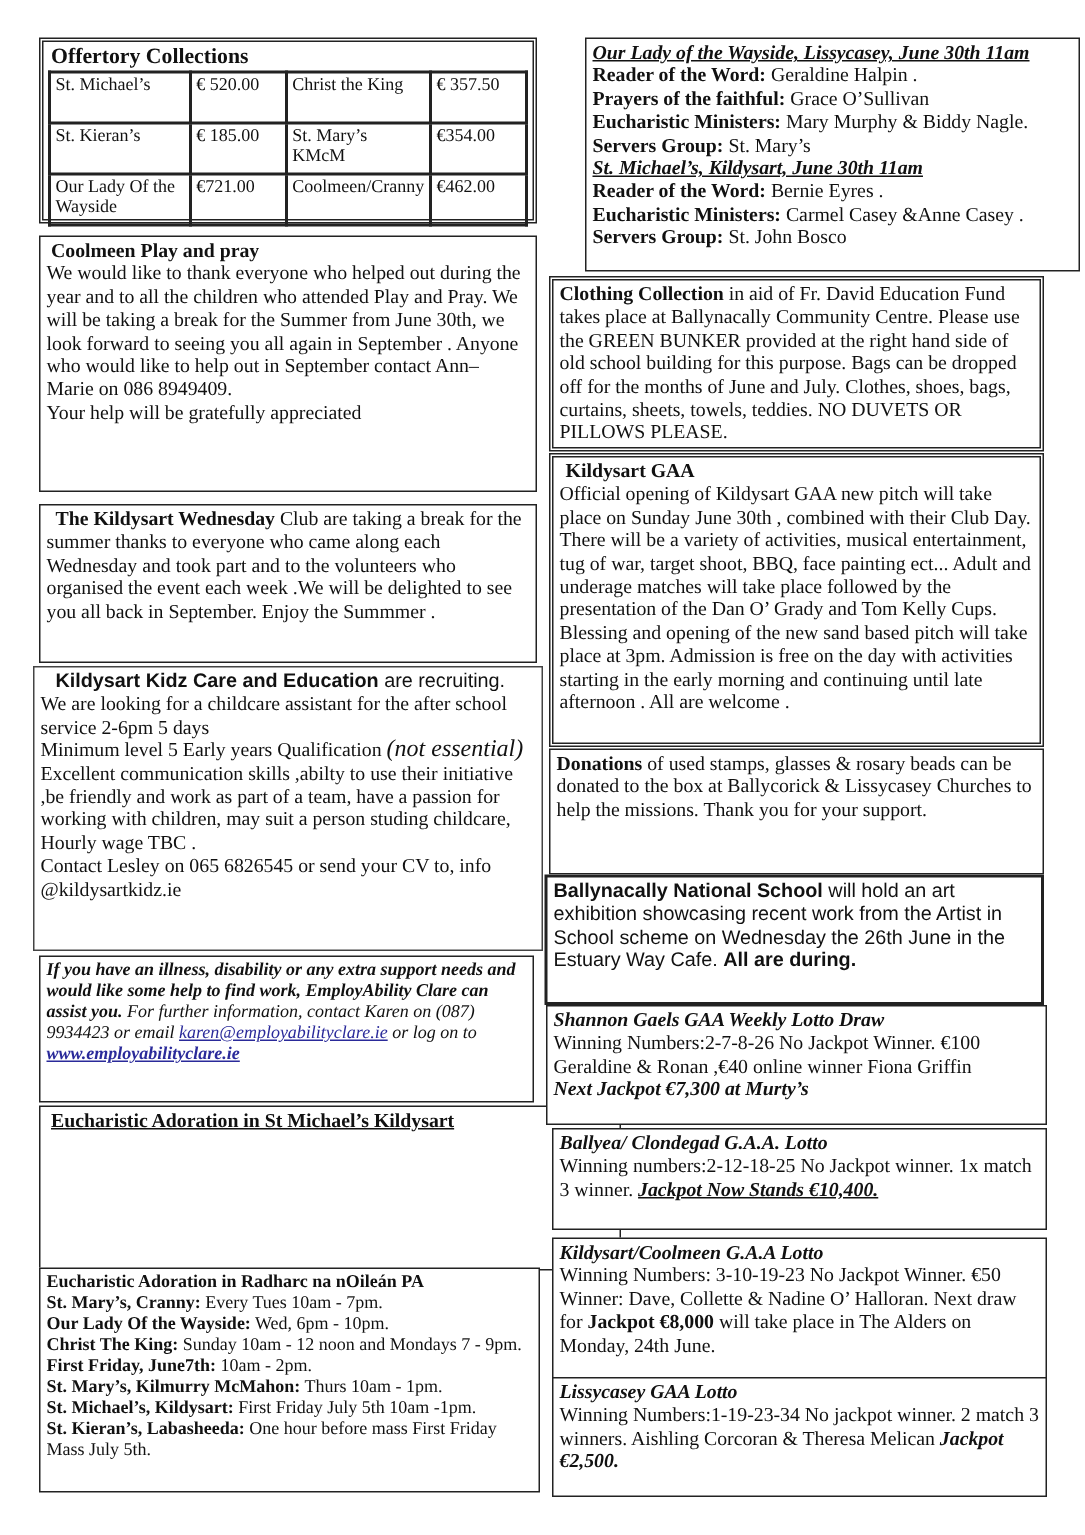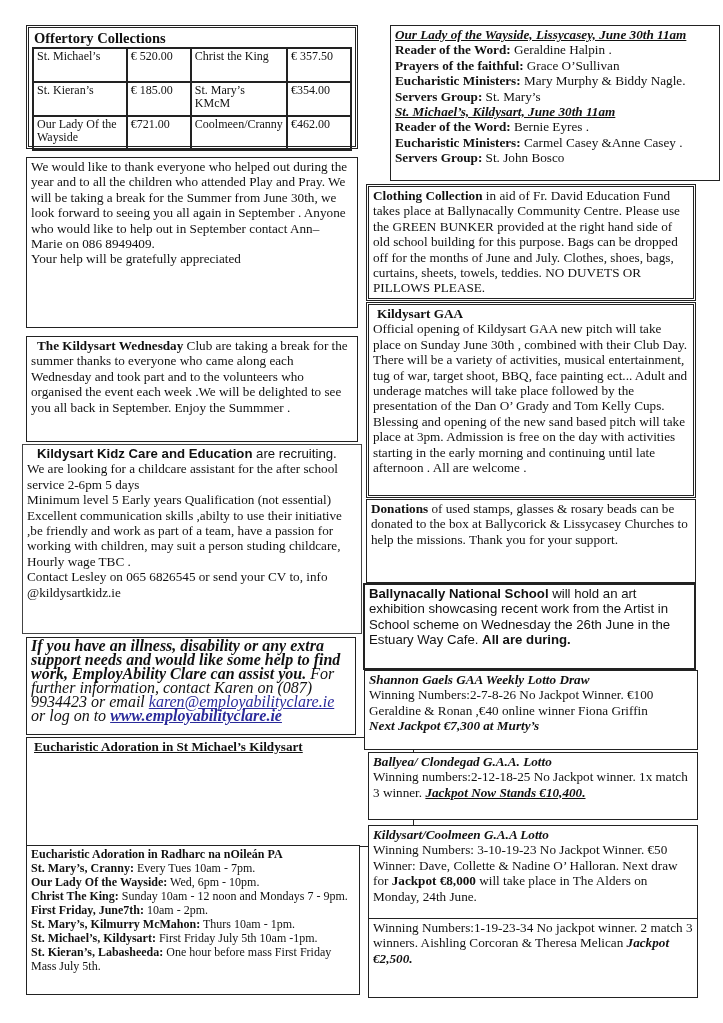--- a/index.html
+++ b/index.html
@@ -6,40 +6,40 @@
   body { width: 723px; height: 1023px; position: relative; overflow: hidden;
          font-family: "Liberation Serif", serif; color: #111; font-size: 13.2px; line-height: 15.4px; }
   .box { position: absolute; background: #fff; box-sizing: border-box; border: 1.5px solid #222; padding: 1px 4px; }
   .dbl { border: 3px double #222; }
   .b { font-weight: bold; }
   .i { font-style: italic; }
   .u { text-decoration: underline; }
   .sans { font-family: "Liberation Sans", sans-serif; }
   .center { text-align: left; }
   .line { display: block; }
-  .small { font-size: 13px; }
+  .small { font-size: 16px; font-style: italic; }
   a.link { color: #2a2a9a; text-decoration: underline; }
 
   
   #offertory { left: 26px; top: 25px; width: 332px; height: 124px; padding: 2px 3px; }
   #offertory h2 { margin: 0 0 1px 2px; font-size: 14.5px; line-height: 16px; font-weight: bold; }
   #offertory table { border-collapse: collapse; width: 100%; }
   #offertory td { border: 2px solid #222; vertical-align: top; padding: 1px 3px; font-size: 12px; line-height: 13px; height: 30px; }
   #offertory td.amt { width: 56px; }
 
   #ministers { left: 366px; top: 25px; width: 330px; height: 156px; margin-left: 24px; }
   #clothing { left: 366px; top: 184px; width: 330px; height: 117px; }
   #gaa { left: 366px; top: 302px; width: 330px; height: 196px; }
   #donations { left: 366px; top: 499px; width: 330px; height: 84px; }
   #school { left: 363px; top: 583px; width: 333px; height: 87px; font-size: 13.2px; line-height: 15.4px; border-width: 2px; }
 
   #coolmeen { left: 26px; top: 157px; width: 332px; height: 171px; }
   #wednesday { left: 26px; top: 336px; width: 332px; height: 106px; }
   #kidz { left: 22px; top: 444px; width: 340px; height: 190px; border-color: #444; }
-  #employ { left: 26px; top: 637px; width: 330px; height: 98px; font-size: 16px; line-height: 14px; }
+  #employ { left: 26px; top: 637px; width: 330px; height: 98px; font-size: 12px; line-height: 14px; }
   #adoration1 { left: 26px; top: 737px; width: 388px; height: 110px; text-decoration: underline; }
   #adoration2 { left: 26px; top: 845px; width: 334px; height: 150px; font-size: 12px; line-height: 14px; }
 
   #shannon { left: 364px; top: 670px; width: 334px; height: 80px; }
   #ballyea { left: 368px; top: 752px; width: 330px; height: 68px; }
   #kcoolmeen { left: 368px; top: 825px; width: 330px; height: 104px; }
   #lissy { left: 368px; top: 918px; width: 330px; height: 80px; }
 </style>
 </head>
 <body>
@@ -94,20 +94,21 @@
 
 <div class="box" id="donations">
   <span class="b">Donations</span><span> of used stamps, glasses &amp; rosary beads can be donated to the box at Ballycorick &amp; Lissycasey Churches to help the missions. Thank you for your support.</span>
 </div>
 
 <div class="box sans" id="school">
   <span class="b">Ballynacally National School</span><span> will hold an art exhibition showcasing recent work from the Artist in School scheme on Wednesday the 26th June in the Estuary Way Cafe. </span><span class="b">All are during.</span>
 </div>
 
 <div class="box" id="coolmeen">
+  <span class="line b" style="padding-left:3px">Coolmeen Play and pray</span>
   <span class="line"> We would like to thank everyone who helped out during the year and to all the children  who attended Play and Pray. We will be taking a break for the Summer from June 30th, we look forward to seeing you all again in September . Anyone who would like to help out in September contact Ann– Marie on  086 8949409.</span>
   <span class="line">Your help will be gratefully appreciated</span>
 </div>
 
 <div class="box" id="wednesday">
   <span class="b" style="padding-left:6px">The Kildysart  Wednesday</span><span> Club  are taking   a break for the summer thanks to everyone who came along each  Wednesday and took part and to the volunteers who organised the event each week .We will be delighted to see you all back in September. Enjoy the Summmer .</span>
 </div>
 
 <div class="box" id="kidz">
   <span class="line" style="padding-left:10px"><span class="sans b">Kildysart Kidz Care and Education</span><span class="sans"> are recruiting.</span></span>
@@ -146,14 +147,15 @@
   <span class="line b i center">Ballyea/ Clondegad G.A.A. Lotto</span>
   <span>Winning numbers:2-12-18-25       No Jackpot winner. 1x match 3 winner.    </span><span class="b i u">Jackpot Now Stands €10,400.</span>
 </div>
 
 <div class="box" id="kcoolmeen">
   <span class="line b i center">Kildysart/Coolmeen G.A.A Lotto</span>
   <span>Winning Numbers: 3-10-19-23     No Jackpot Winner. €50 Winner:   Dave, Collette &amp; Nadine O’ Halloran. Next draw for </span><span class="b">Jackpot €8,000</span><span> will take place in  The Alders on Monday, 24th June.</span>
 </div>
 
 <div class="box" id="lissy">
+  <span class="line b i center">Lissycasey GAA Lotto</span>
   <span>Winning Numbers:1-19-23-34      No jackpot winner.  2 match 3 winners.  Aishling Corcoran &amp; Theresa Melican  </span><span class="b i">Jackpot €2,500.</span>
 </div>
 
 </body></html>

